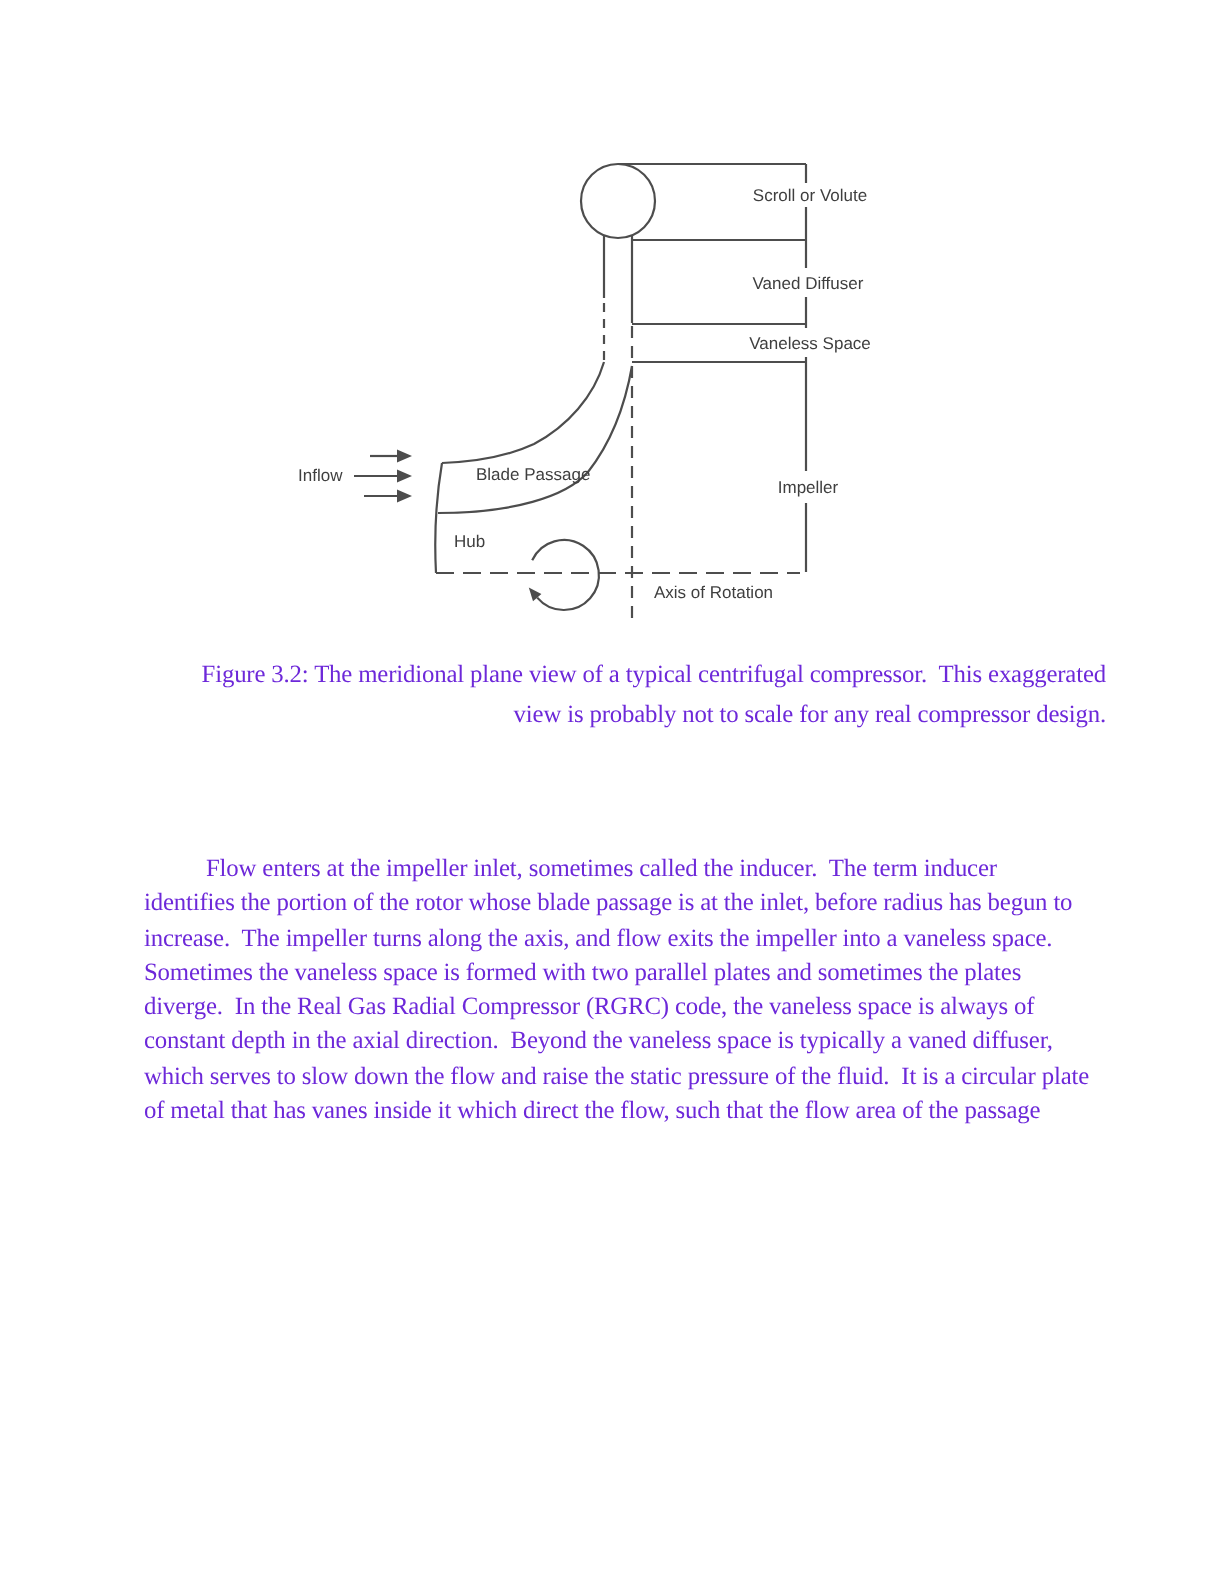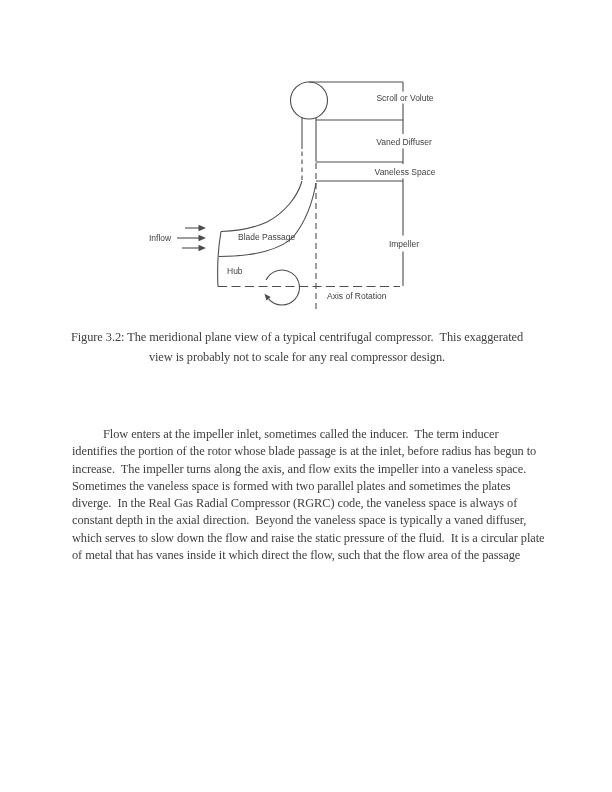--- a/index.html
+++ b/index.html
@@ -1,27 +1,27 @@
 <!DOCTYPE html>
 <html><head>
 <meta charset="utf-8">
 <style>
   html,body { margin:0; padding:0; background:#ffffff; }
   .page {
     position:relative; width:612px; height:564px; background:#ffffff;
-    font-family:"Liberation Serif","DejaVu Serif",serif; color:#404040;
+    font-family:"Liberation Serif","DejaVu Serif",serif; color:#6d28d9;
     overflow:hidden; margin:0 auto;
   }
   .diagram-svg { position:absolute; left:0; top:0; }
   .dstroke { stroke:#4d4d4d; stroke-width:1.1; fill:none; }
   .dlabel  { font:8.5px "Liberation Sans","DejaVu Sans",sans-serif; fill:#3f3f3f; }
   .caption {
-    position:absolute; left:63px; top:327px; width:468px;
+    position:absolute; left:85px; top:327px; width:468px;
     font-size:12.4px; line-height:20px; letter-spacing:-0.08px;
-    text-align:center; white-space:pre;
+    text-align:right; white-space:pre;
   }
   .body-text {
     position:absolute; left:72px; top:379px; width:470px;
     font-size:12.4px; line-height:17.3px; letter-spacing:-0.08px;
     white-space:pre; text-indent:31px;margin-top:47px;
   }
   .page-number {
     position:absolute; left:0; top:726px; width:612px;
     font-size:12.4px; text-align:center;
   }

